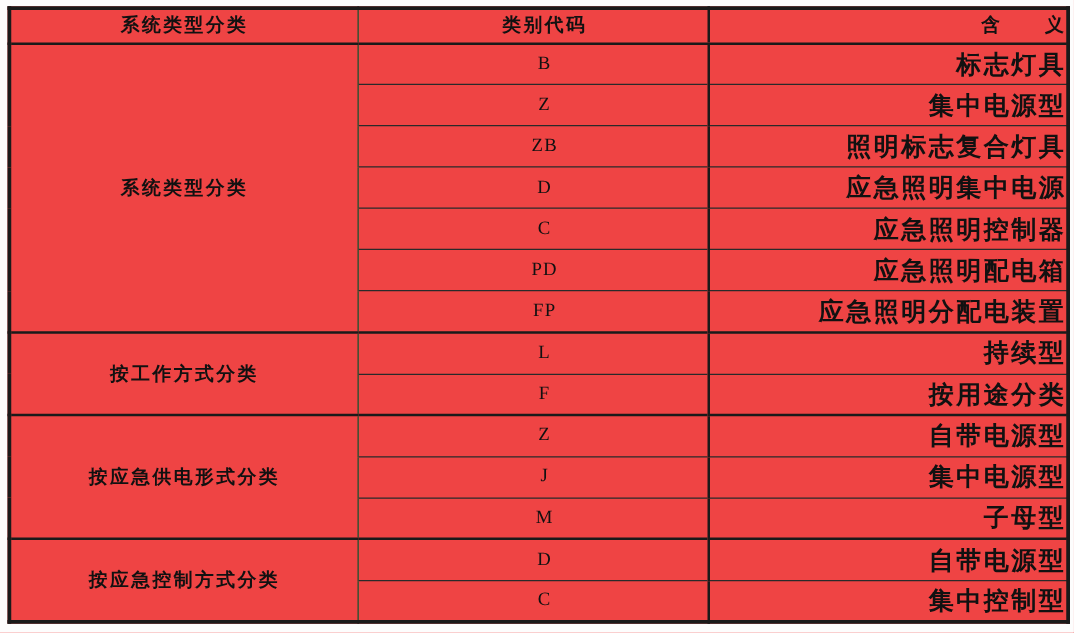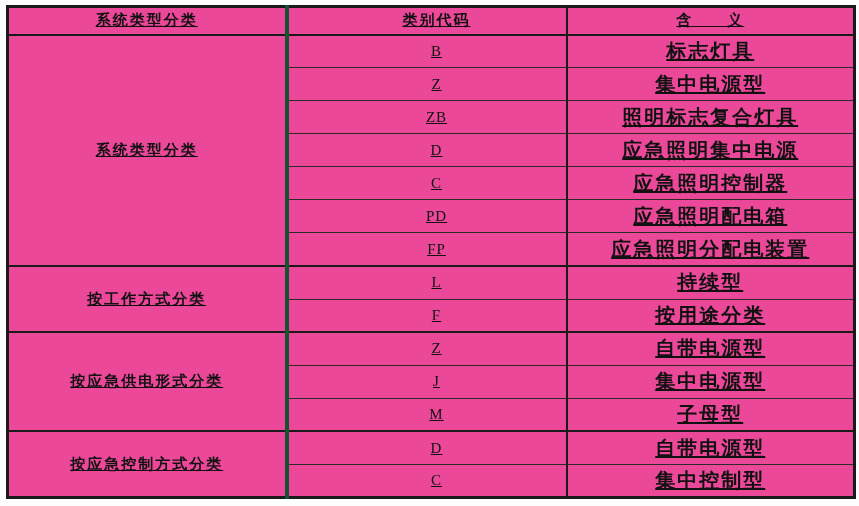--- a/index.html
+++ b/index.html
@@ -18,45 +18,44 @@
     height: 506px;
   }
   table.cls-table {
     position: absolute;
     left: 6px;
     top: 5px;
     width: 847px;
     height: 494px;
     border-collapse: collapse;
     table-layout: fixed;
-    background: #ec4899;
+    background: #ef4444;
     border: 3px solid #1a1a1a;
-    text-decoration: underline;
   }
   col.c1 { width: 279px; }
   col.c2 { width: 280px; }
   col.c3 { width: 288px; }
   th, td {
     text-align: center;
     vertical-align: middle;
     padding: 0;
     overflow: hidden;
     white-space: nowrap;
   }
   thead tr { height: 28px; }
   tbody tr { height: 33px; }
   th {
     font-size: 15px;
     font-weight: bold;
     letter-spacing: 2px;
     border-bottom: 2px solid #1a1a1a;
   }
   
-  .col-code  { border-left: 4px solid #14532d; padding-left: 19px; }
-  .col-mean  { border-left: 2px solid #1a1a1a; }
+  .col-code  { border-left: 1px solid #14532d; padding-left: 19px; }
+  .col-mean  { border-left: 2px solid #1a1a1a; text-align: right; }
   
   td.col-code, td.col-mean { border-top: 1px solid #2a2a2a; }
   
   tr.group-start td { border-top: 2px solid #1a1a1a; }
   td.group-cell {
     font-size: 15px;
     font-weight: bold;
     letter-spacing: 2px;
   }
   td.col-code {

